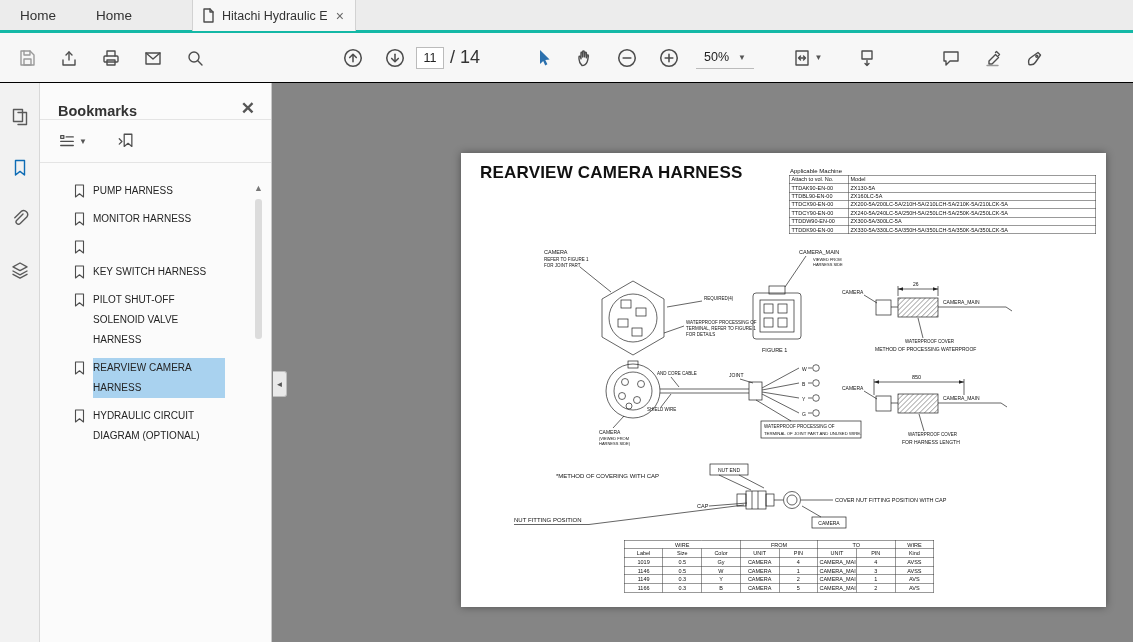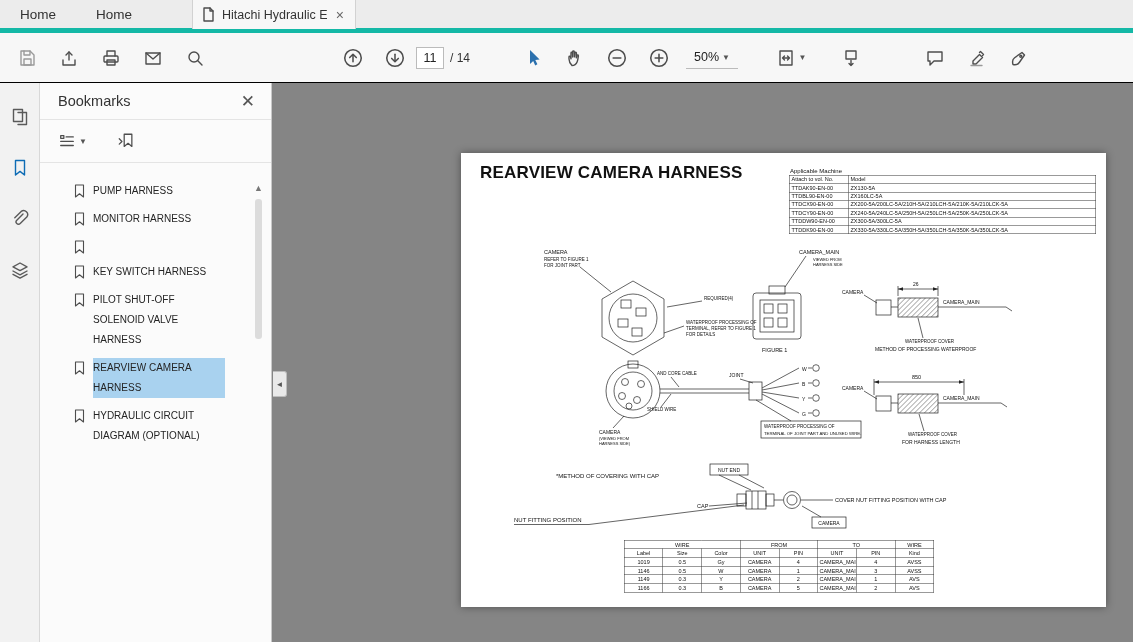--- a/index.html
+++ b/index.html
@@ -1,46 +1,46 @@
 <!DOCTYPE html>
 <html><head>
 <meta charset="utf-8">
 <style>
   html,body{margin:0;padding:0;background:#fff;}
   *{box-sizing:border-box;}
   .app{width:1133px;height:642px;font-family:"Liberation Sans",sans-serif;display:flex;flex-direction:column;overflow:hidden;background:#fff;position:relative;}
 
   
-  .tabbar{height:33px;background:#ececec;display:flex;align-items:stretch;border-bottom:5px solid #14b8a6;flex:0 0 auto;}
+  .tabbar{height:33px;background:#ececec;display:flex;align-items:stretch;border-bottom:3px solid #14b8a6;flex:0 0 auto;}
   .tab{padding:0 20px;display:flex;align-items:center;font-size:13.5px;color:#323232;cursor:default;}
   .doctab{width:164px;margin-left:40px;background:#f7f7f7;border-left:1px solid #d2d2d2;border-right:1px solid #d2d2d2;margin-bottom:-1px;display:flex;align-items:center;gap:7px;padding:0 9px;font-size:12.5px;color:#333;}
   .doctab .doclabel{white-space:nowrap;overflow:hidden;flex:1;}
   .doctab .closex{color:#666;font-size:14px;padding:0 2px;}
 
   
   .toolbar{height:50px;background:#f7f7f7;border-bottom:1px solid #000000;display:flex;align-items:center;padding:0 6px;flex:0 0 auto;}
   .tbtn{width:34px;height:34px;margin:0 4px;display:flex;align-items:center;justify-content:center;border-radius:3px;position:relative;}
   svg.icon{stroke:#4d4d4d;fill:none;stroke-width:1.4;stroke-linecap:round;stroke-linejoin:round;}
   .caret{font-size:8px;color:#555;margin-left:3px;}
   .pageinput{width:28px;height:22px;border:1px solid #bbb;background:#fff;text-align:center;font-size:12.5px;color:#222;font-family:"Liberation Sans",sans-serif;}
-  .pagetotal{font-size:12px;color:#333;margin:0 8px 0 6px;white-space:nowrap;}
-  .zoomsel{display:flex;align-items:center;padding:4px 8px;font-size:12.5px;color:#222;border-bottom:1px solid #bbb;margin:0 6px;}
+  .pagetotal{font-size:18px;color:#333;margin:0 8px 0 6px;white-space:nowrap;}
+  .zoomsel{display:flex;align-items:center;gap:6px;padding:4px 8px;font-size:12.5px;color:#222;border-bottom:1px solid #bbb;margin:0 6px;}
   .sp{flex:0 0 auto;}
 
   
   .body{flex:1;display:flex;position:relative;overflow:hidden;}
 
   
   .rail{width:40px;background:#f2f2f2;border-right:1px solid #d8d8d8;display:flex;flex-direction:column;align-items:center;padding-top:24px;gap:27px;flex:0 0 auto;}
   .rail svg.icon{stroke:#5a5a5a;}
   .rail svg.active{stroke:#0e6cb5;}
 
   
   .panel{width:232px;background:#fbfbfb;border-right:1px solid #c9c9c9;position:relative;flex:0 0 auto;overflow:hidden;}
-  .panel-head{height:36px;display:flex;align-items:center;padding:0 12px 0 18px;}
+  .panel-head{height:36px;display:flex;align-items:flex-end;padding:0 12px 0 18px;font-weight:bold;}
   .panel-title{font-size:14.5px;color:#333;flex:1;}
   .panel-close{color:#555;font-size:17px;padding:0 4px;}
   .panel-tools{height:44px;display:flex;align-items:center;gap:30px;padding-left:18px;border-bottom:1px solid #e4e4e4;border-top:1px solid #e4e4e4;}
   .ptool{display:flex;align-items:center;}
   .bmlist{padding:18px 0 0 34px;}
   .bm-item{display:flex;align-items:flex-start;margin-bottom:8px;}
   .bm-glyph{flex:0 0 auto;margin:3px 8px 0 0;}
   .bm-label{width:132px;font-size:10px;line-height:20px;color:#242424;}
   .bm-item.sel .bm-label{background:#a9d2ef;}
   .vscroll{position:absolute;top:98px;right:5px;bottom:0;width:15px;display:flex;flex-direction:column;align-items:center;}

